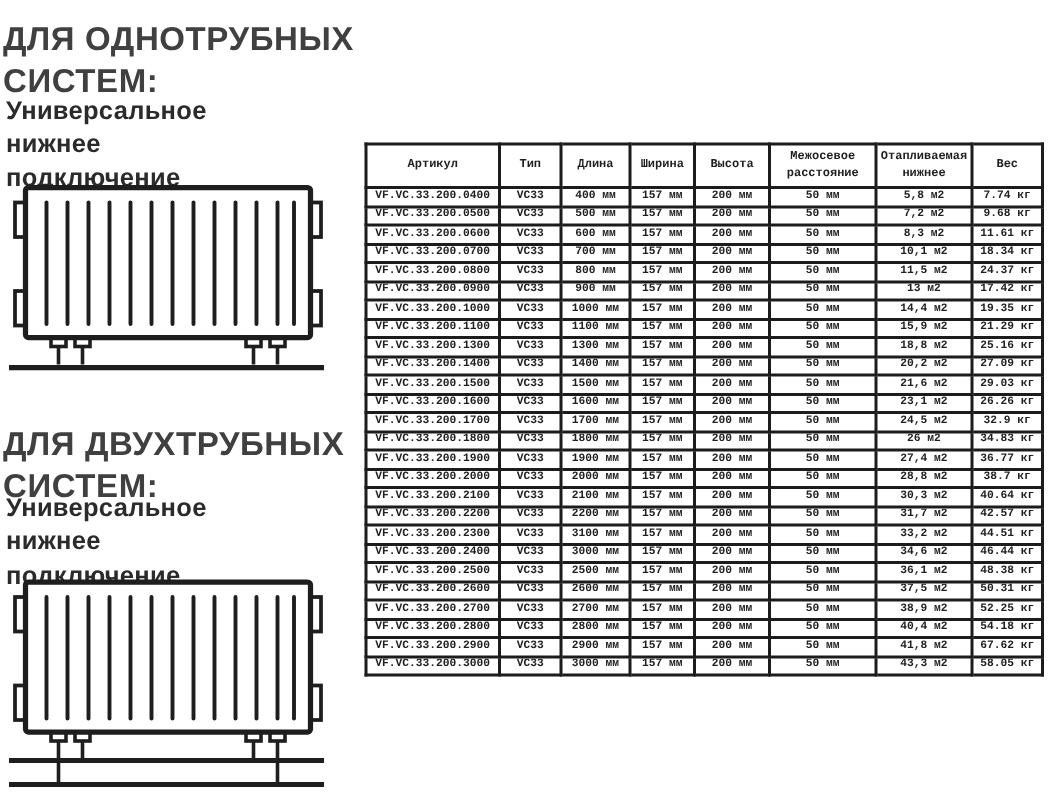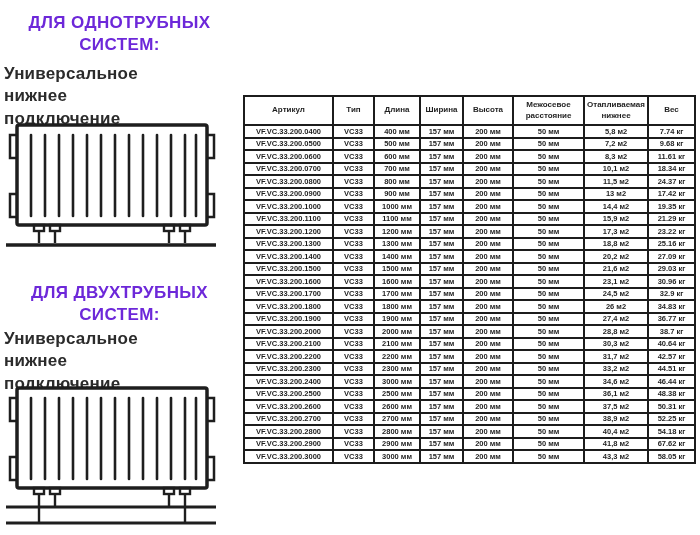--- a/index.html
+++ b/index.html
@@ -12,26 +12,25 @@
     overflow: hidden;
     color: #222222;
   }
 
   
   .left-panel { position: absolute; left: 0; top: 0; width: 243px; height: 535px; }
 
   .main-heading {
     position: absolute;
     left: 2px; width: 235px;
-    text-align: center;
-    font-size: 17px;
+    font-size: 22px;
     font-weight: bold;
     letter-spacing: 0.4px;
     line-height: 1.28;
-    color: #6d28d9;
+    color: #404040;
   }
   .heading-1 { top: 12px; }
   .heading-2 { top: 282px; }
 
   .sub-heading {
     position: absolute;
     left: 4px; width: 176px;
     text-align: left;
     font-size: 17px;
     font-weight: bold;
@@ -40,21 +39,21 @@
     color: #2b2b2b;
   }
   .sub-1 { top: 63px; }
   .sub-2 { top: 328px; }
 
   .diagram { position: absolute; left: 6px; }
   .diagram-1 { top: 122px; }
   .diagram-2 { top: 385px; }
 
   
-  .table-wrap { position: absolute; left: 243px; top: 95px; width: 452px; }
+  .table-wrap { position: absolute; left: 243px; top: 95px; width: 452px; font-family: Liberation Mono, monospace; }
   table.spec {
     border-collapse: collapse;
     table-layout: fixed;
     width: 451px;
     background: #ffffff;
   }
   table.spec th, table.spec td {
     border: 2px solid #1c1c1c;
     color: #1f1f1f;
     font-weight: bold;
@@ -274,30 +273,20 @@
           <td>VF.VC.33.200.1100</td>
           <td>VC33</td>
           <td>1100 мм</td>
           <td>157 мм</td>
           <td>200 мм</td>
           <td>50 мм</td>
           <td>15,9 м2</td>
           <td>21.29 кг</td>
         </tr>
         <tr>
-          <td>VF.VC.33.200.1200</td>
-          <td>VC33</td>
-          <td>1200 мм</td>
-          <td>157 мм</td>
-          <td>200 мм</td>
-          <td>50 мм</td>
-          <td>17,3 м2</td>
-          <td>23.22 кг</td>
-        </tr>
-        <tr>
           <td>VF.VC.33.200.1300</td>
           <td>VC33</td>
           <td>1300 мм</td>
           <td>157 мм</td>
           <td>200 мм</td>
           <td>50 мм</td>
           <td>18,8 м2</td>
           <td>25.16 кг</td>
         </tr>
         <tr>
@@ -321,21 +310,21 @@
           <td>29.03 кг</td>
         </tr>
         <tr>
           <td>VF.VC.33.200.1600</td>
           <td>VC33</td>
           <td>1600 мм</td>
           <td>157 мм</td>
           <td>200 мм</td>
           <td>50 мм</td>
           <td>23,1 м2</td>
-          <td>30.96 кг</td>
+          <td>26.26 кг</td>
         </tr>
         <tr>
           <td>VF.VC.33.200.1700</td>
           <td>VC33</td>
           <td>1700 мм</td>
           <td>157 мм</td>
           <td>200 мм</td>
           <td>50 мм</td>
           <td>24,5 м2</td>
           <td>32.9 кг</td>
@@ -386,21 +375,21 @@
           <td>2200 мм</td>
           <td>157 мм</td>
           <td>200 мм</td>
           <td>50 мм</td>
           <td>31,7 м2</td>
           <td>42.57 кг</td>
         </tr>
         <tr>
           <td>VF.VC.33.200.2300</td>
           <td>VC33</td>
-          <td>2300 мм</td>
+          <td>3100 мм</td>
           <td>157 мм</td>
           <td>200 мм</td>
           <td>50 мм</td>
           <td>33,2 м2</td>
           <td>44.51 кг</td>
         </tr>
         <tr>
           <td>VF.VC.33.200.2400</td>
           <td>VC33</td>
           <td>3000 мм</td>

